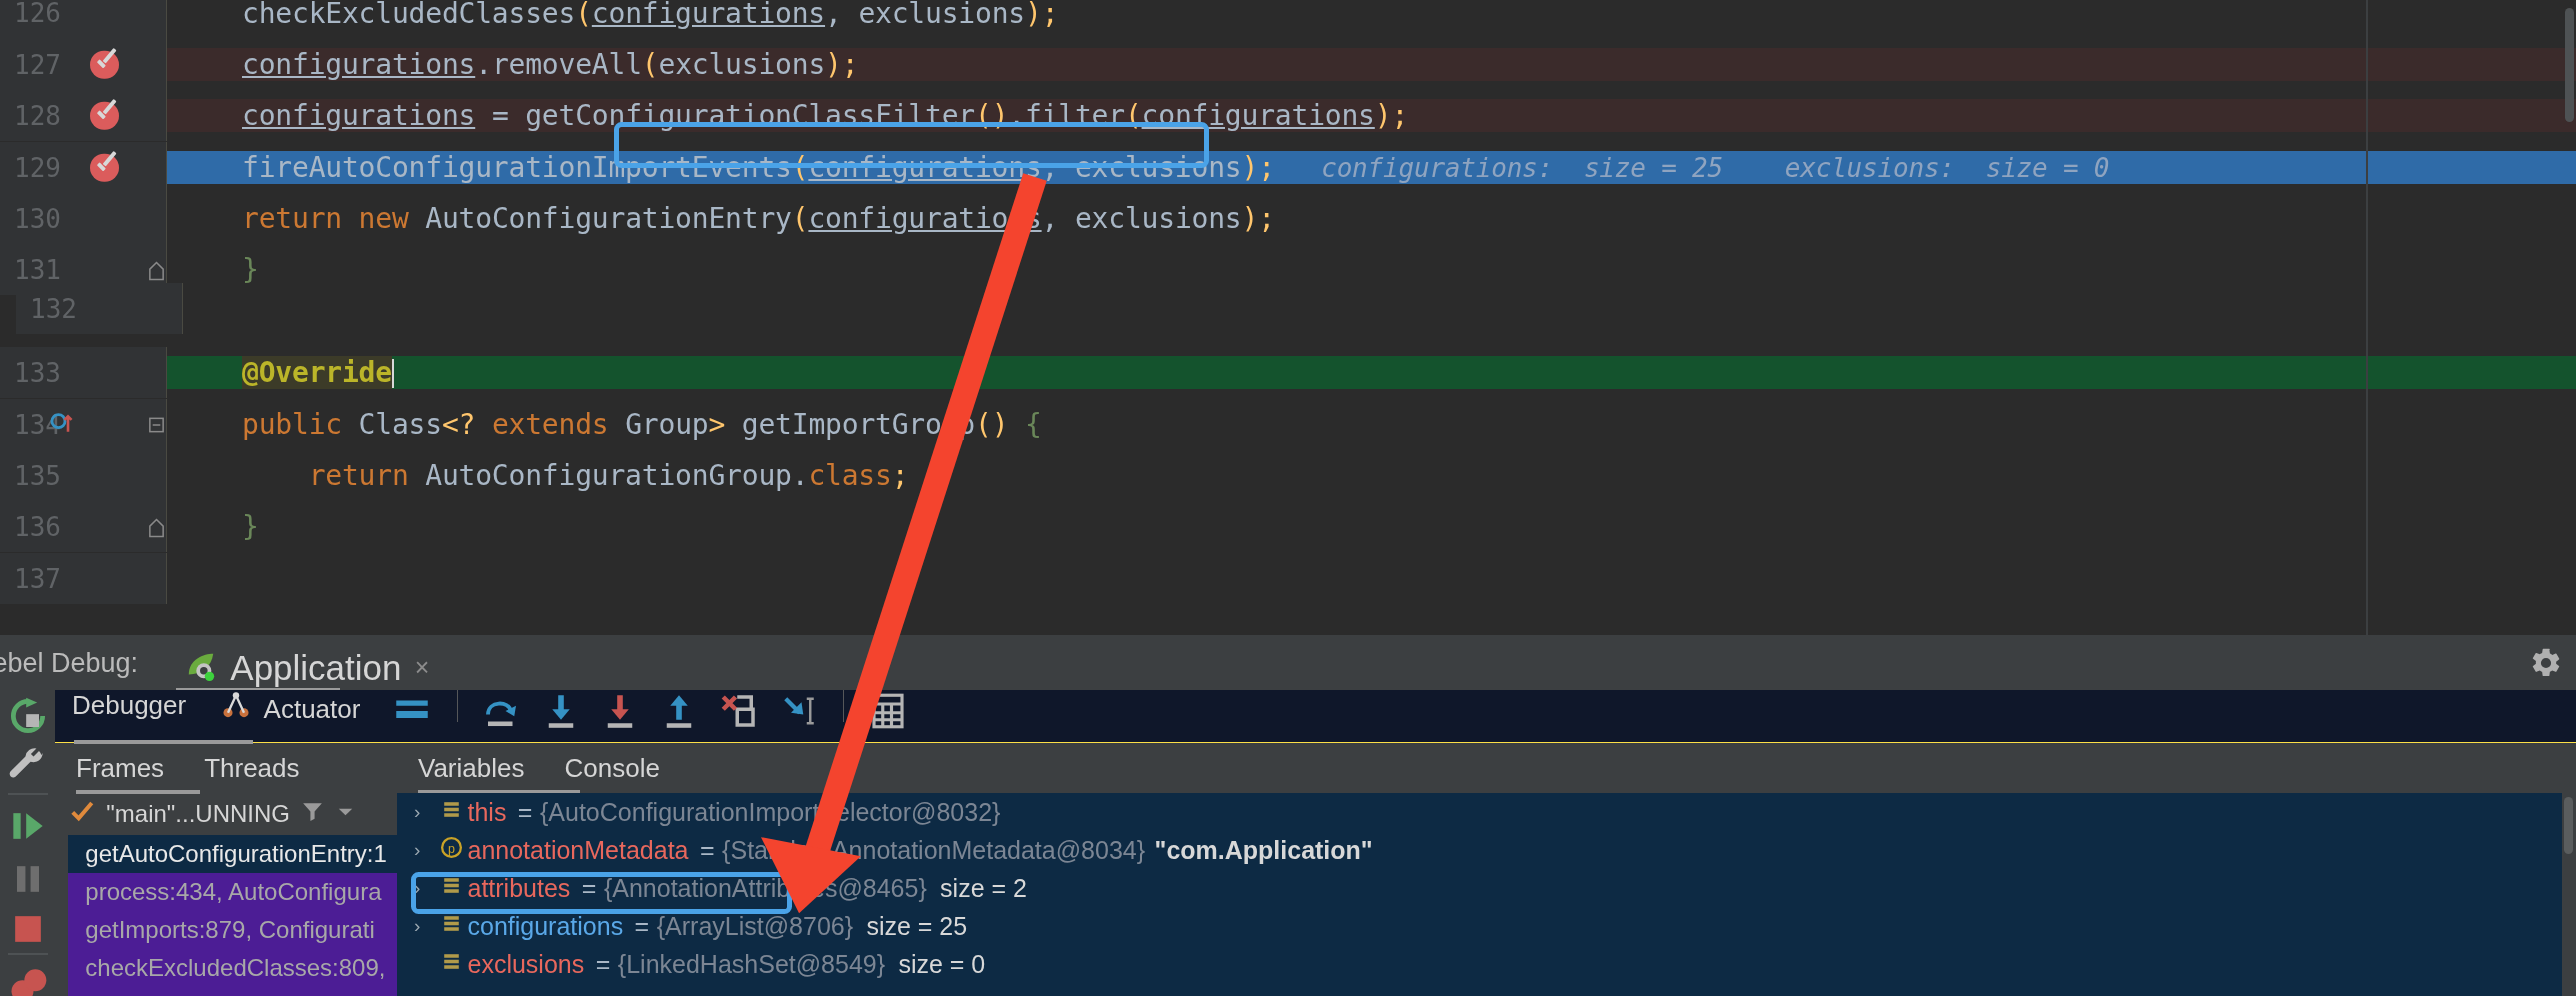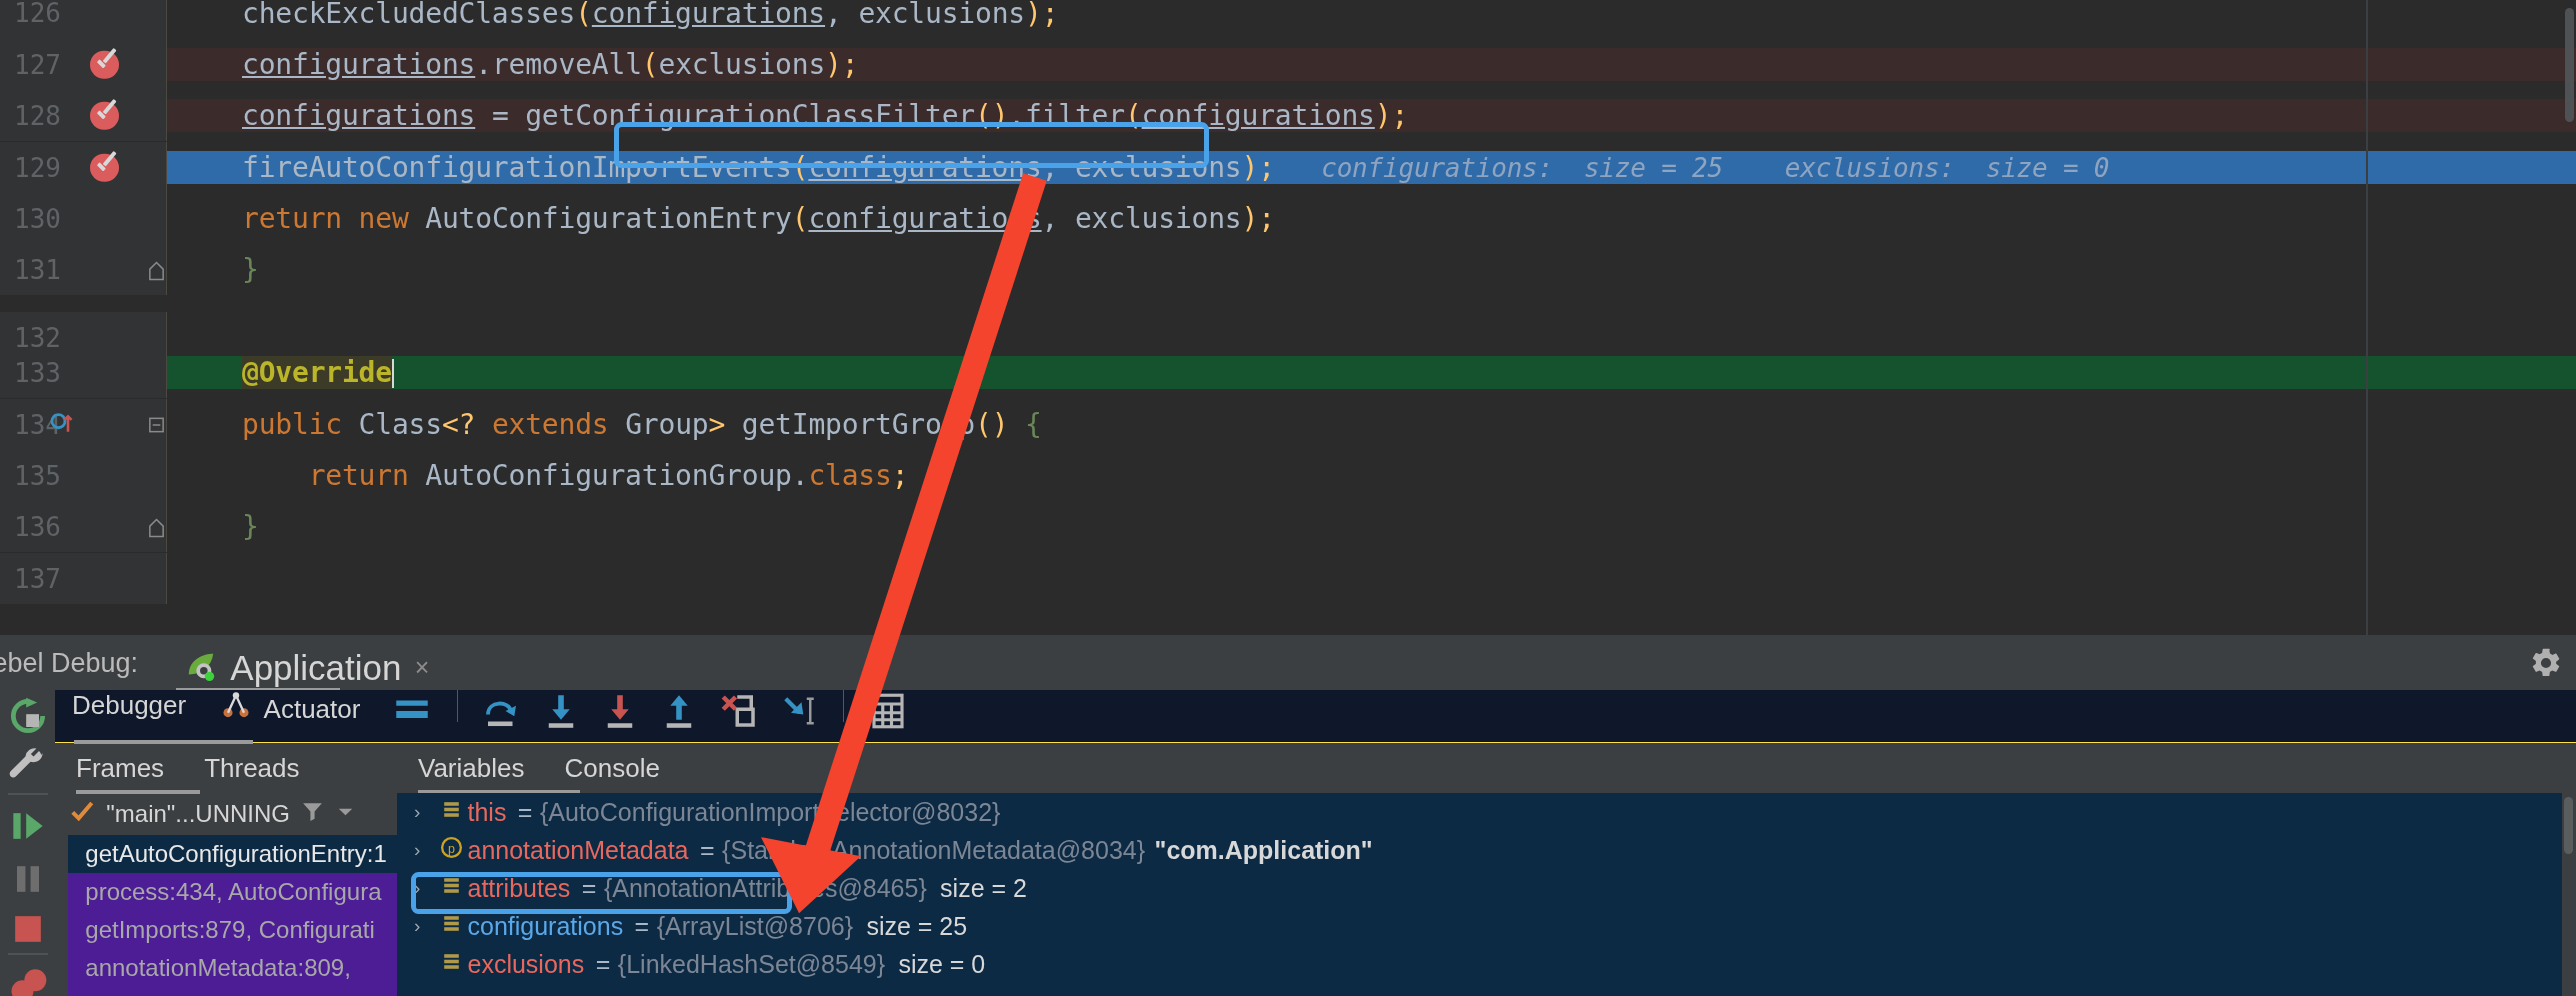--- a/index.html
+++ b/index.html
@@ -148,21 +148,21 @@
       <div class="code-line" style="top: 244px;">
         <div class="gutter">
           <span class="lnum">131</span>
           <span class="fold"><svg width="19" height="21" viewBox="0 0 20 22" fill="none" stroke="#8a8a8a" stroke-width="1.6">
               <path d="M10 2 L17 9 V20 H3 V9 Z"></path>
             </svg></span>
           <span class="gutter-sep"></span>
         </div>
         <div class="codetext "><span class="brace">}</span></div>
       </div>
-      <div class="code-line" style="top: 312px;">
+      <div class="code-line" style="top: 283px; padding-left: 16px;">
         <div class="gutter">
           <span class="lnum">132</span>
           <span class="gutter-sep"></span>
         </div>
         <div class="codetext "></div>
       </div>
       <div class="code-line" style="top: 347px;">
         <div class="gutter">
           <span class="lnum">133</span>
           <span class="gutter-sep"></span>
@@ -375,21 +375,21 @@
         <span>
           <svg width="23" height="23" viewBox="0 0 24 24" fill="#9a9a9a">
               <path d="M5 9 l7 7 7 -7 z"></path>
             </svg>
         </span>
       </div>
       <div id="frames-list">
           <div class="frame-row active">getAutoConfigurationEntry:1</div>
           <div class="frame-row">process:434, AutoConfigura</div>
           <div class="frame-row">getImports:879, Configurati</div>
-          <div class="frame-row">annotationMetadata:809,</div>
+          <div class="frame-row">checkExcludedClasses:809,</div>
         </div>
     </div>
 
     <div id="vars-pane">
       <div class="pane-tabs">
         <span class="pane-tab">Variables</span>
         <span class="pane-tab">Console</span>
         <span class="pane-underline" style="left:21px; width:162px;"></span>
       </div>
       <div id="vars-list">

